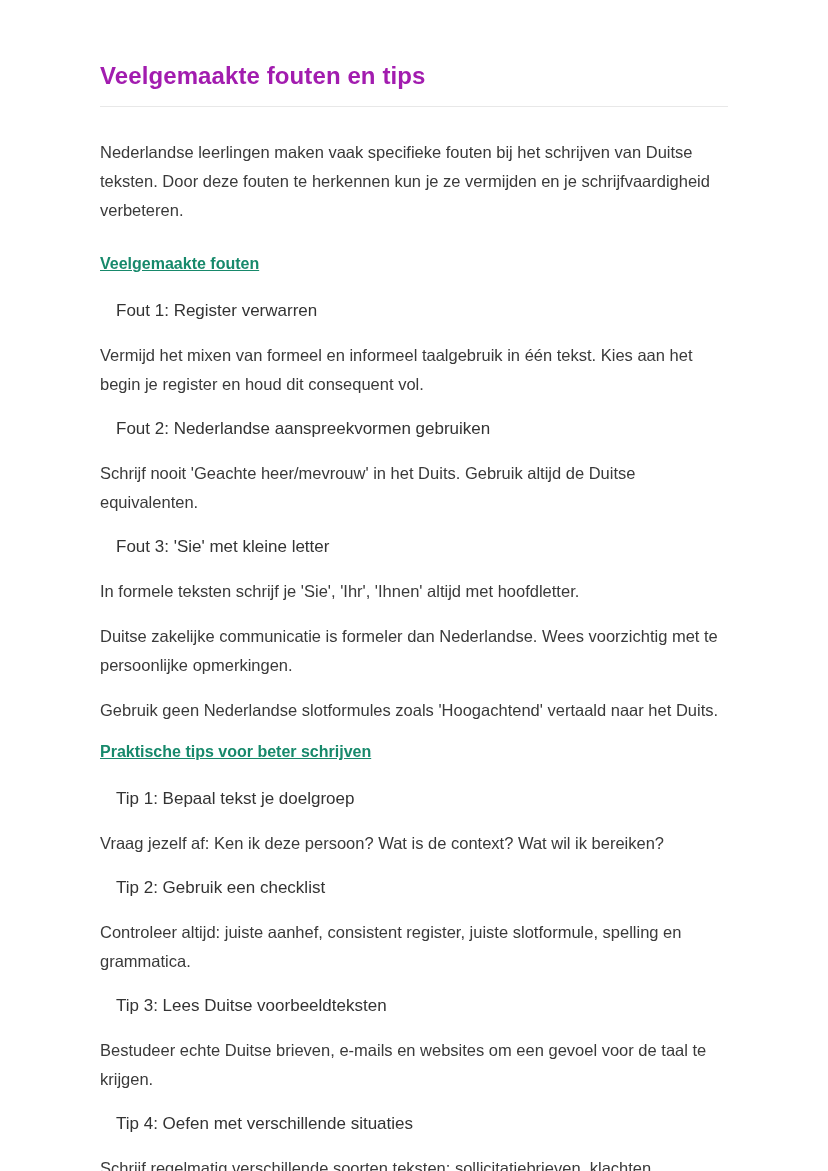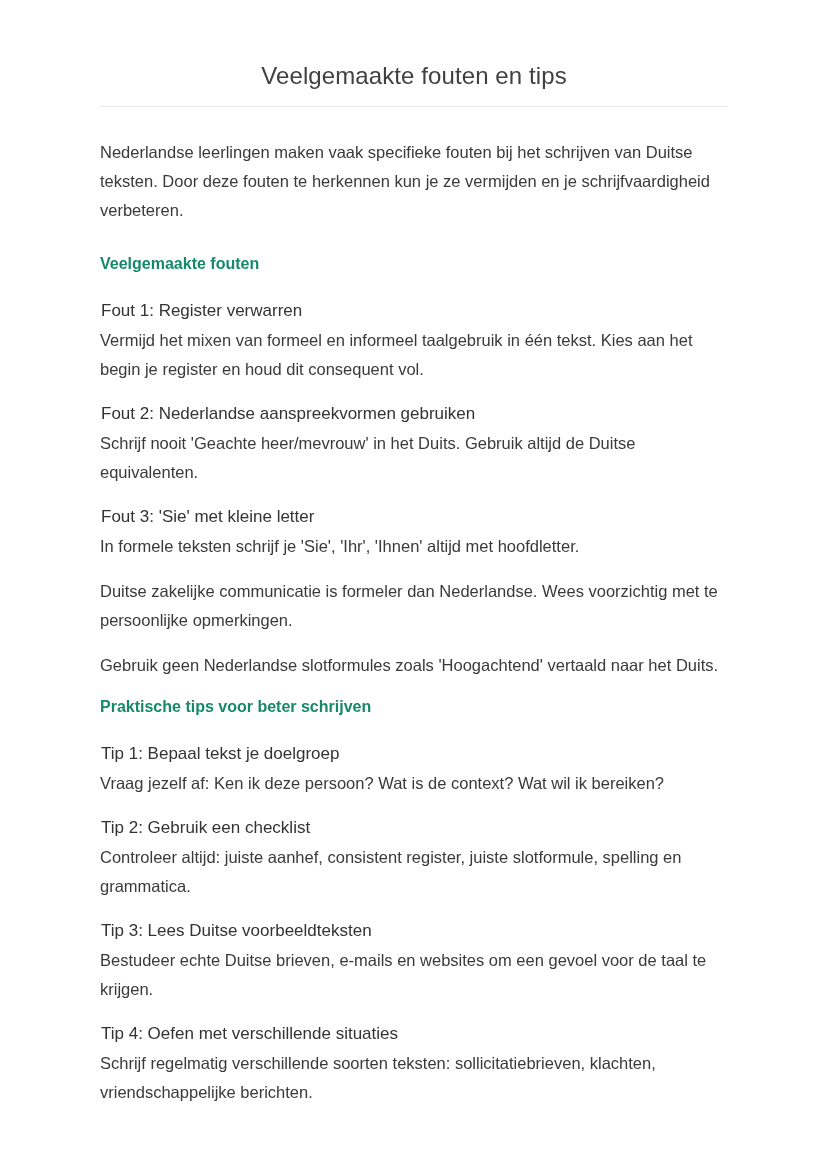--- a/index.html
+++ b/index.html
@@ -13,54 +13,54 @@
     font-family: "Liberation Sans", sans-serif;
     color: #3a3a3a;
     -webkit-font-smoothing: antialiased;
   }
   .page {
     box-sizing: border-box;
     width: 828px;
     padding: 62px 100px 40px 100px;
   }
   .page-title {
-    color: #404040;
+    color: #a21caf;
     font-size: 24px;
-    font-weight: 400;
+    font-weight: 700;
     line-height: 28px;
     margin: 0 0 16px 0;
     letter-spacing: 0.1px;
-    text-align: center;
   }
   .title-divider {
     border: none;
     border-top: 1px solid #e8e8e8;
     margin: 0 0 31px 0;
   }
   .intro {
     font-size: 16.5px;
     line-height: 29px;
     margin: 0 0 28px 0;
     color: #3a3a3a;
   }
   .section-heading {
     color: #17896b;
     font-size: 16px;
     font-weight: 700;
     line-height: 22px;
     margin: 14px 0 22px 0;
+    text-decoration: underline;
   }
   .item {
     margin: 0 0 16px 0;
   }
   .item-title {
     font-size: 17px;
     line-height: 28px;
     color: #333333;
-    margin: 1px;
+    margin: 16px;
   }
   .item-body {
     font-size: 16.5px;
     line-height: 29px;
     color: #3a3a3a;
     margin: 0;
   }
   .section {
     margin: 0;
   }

